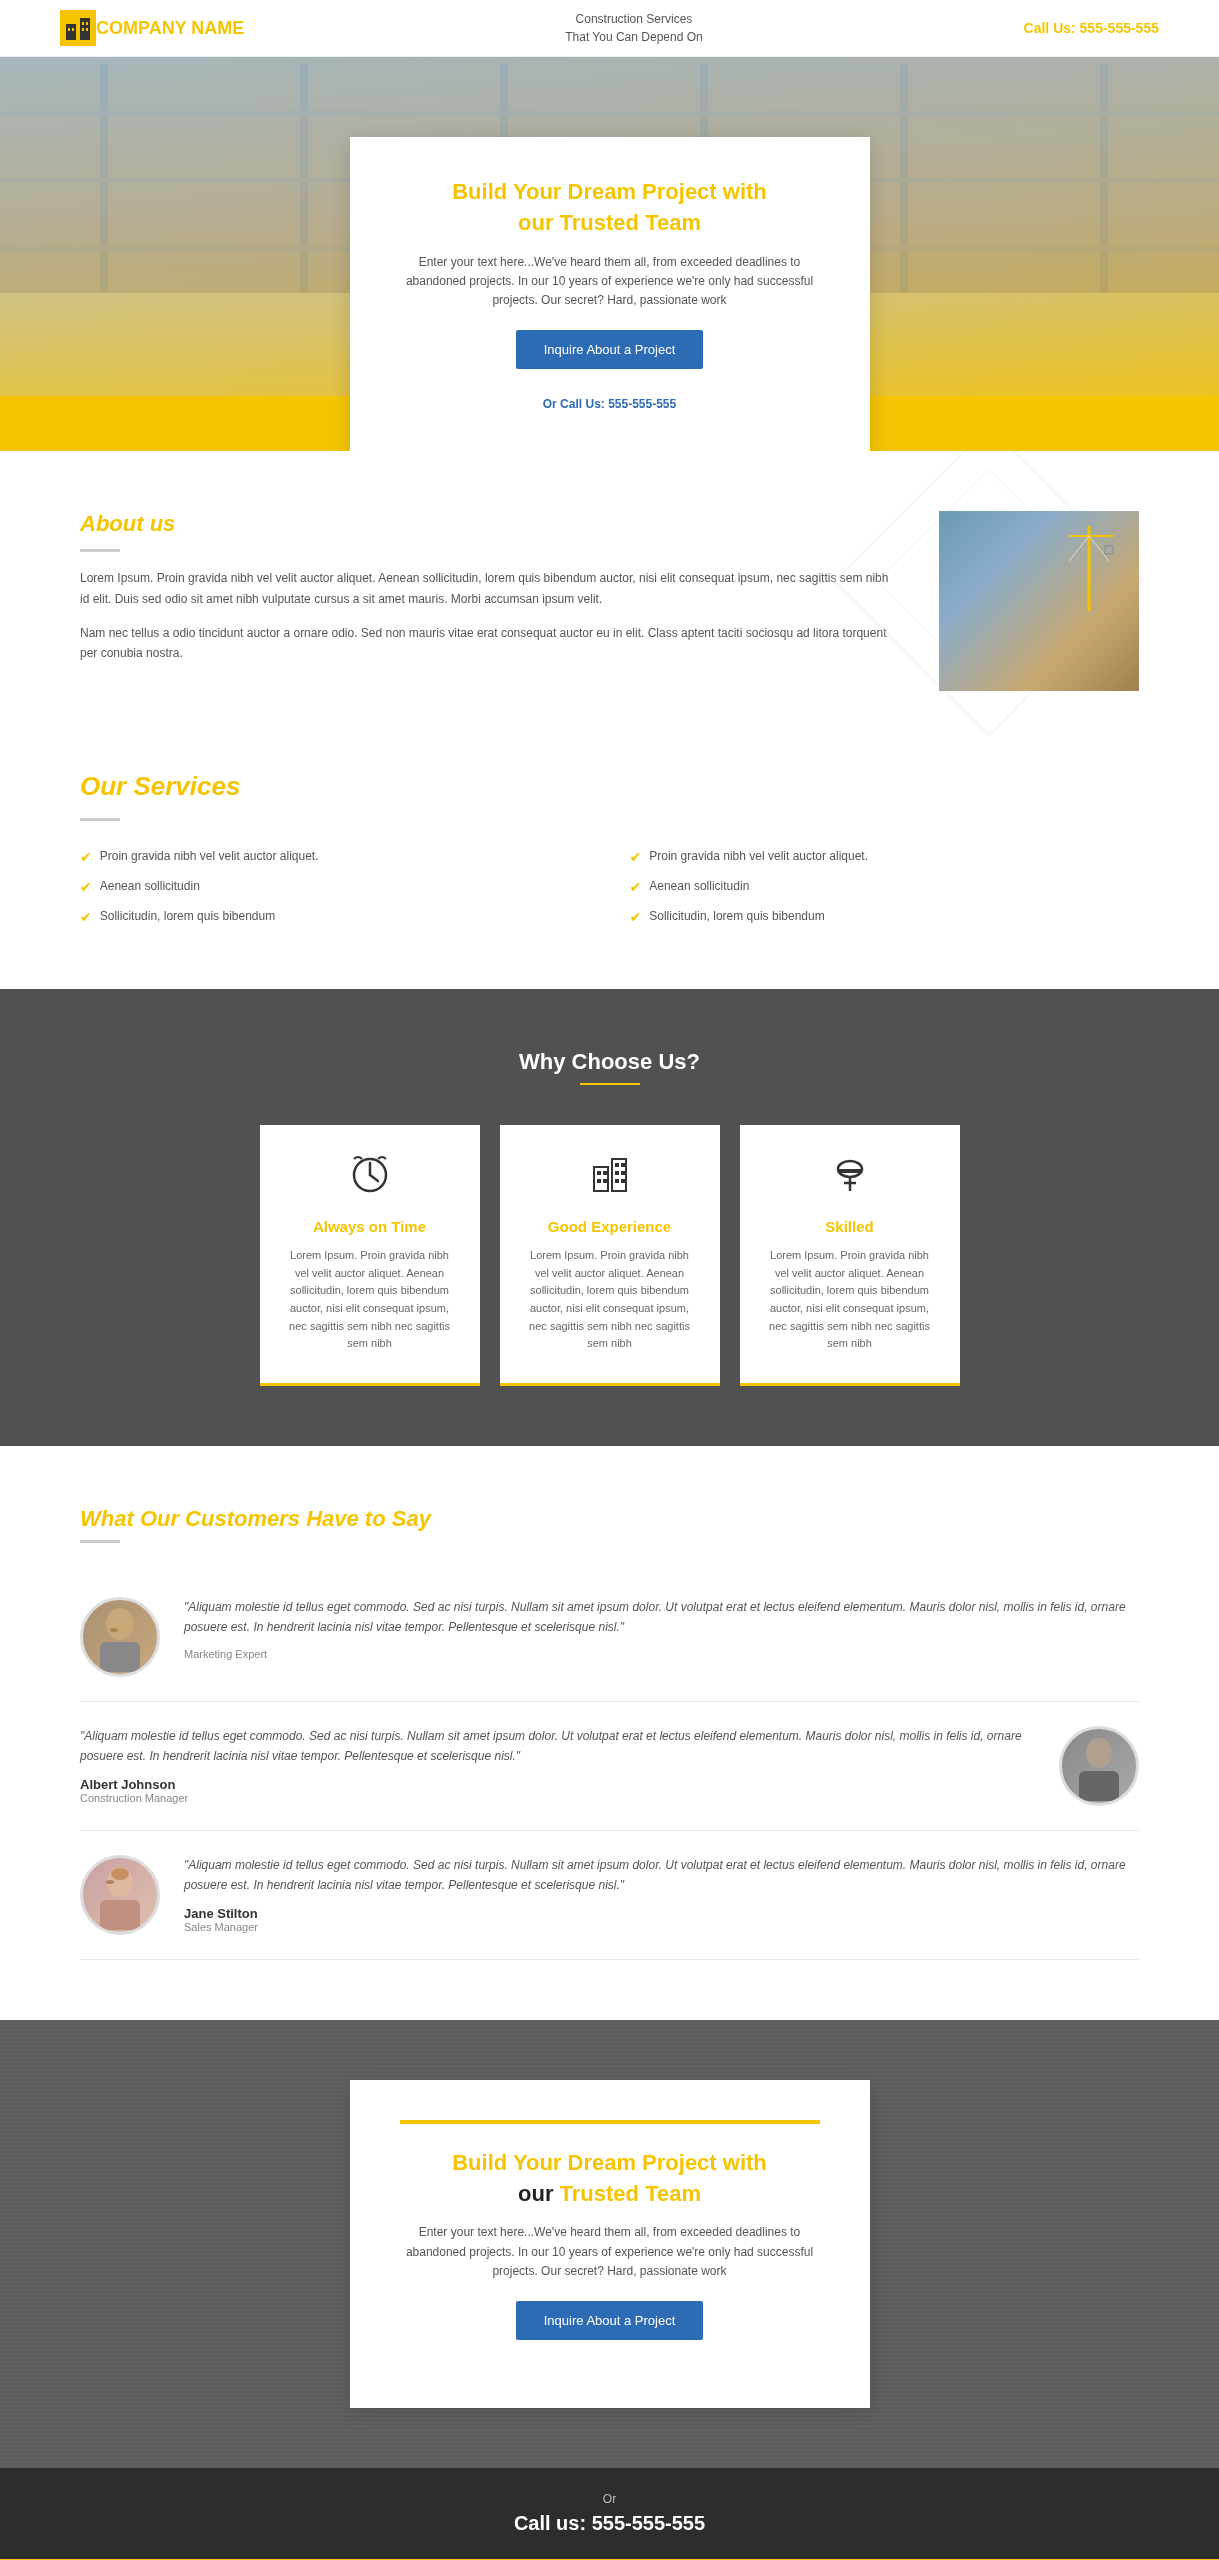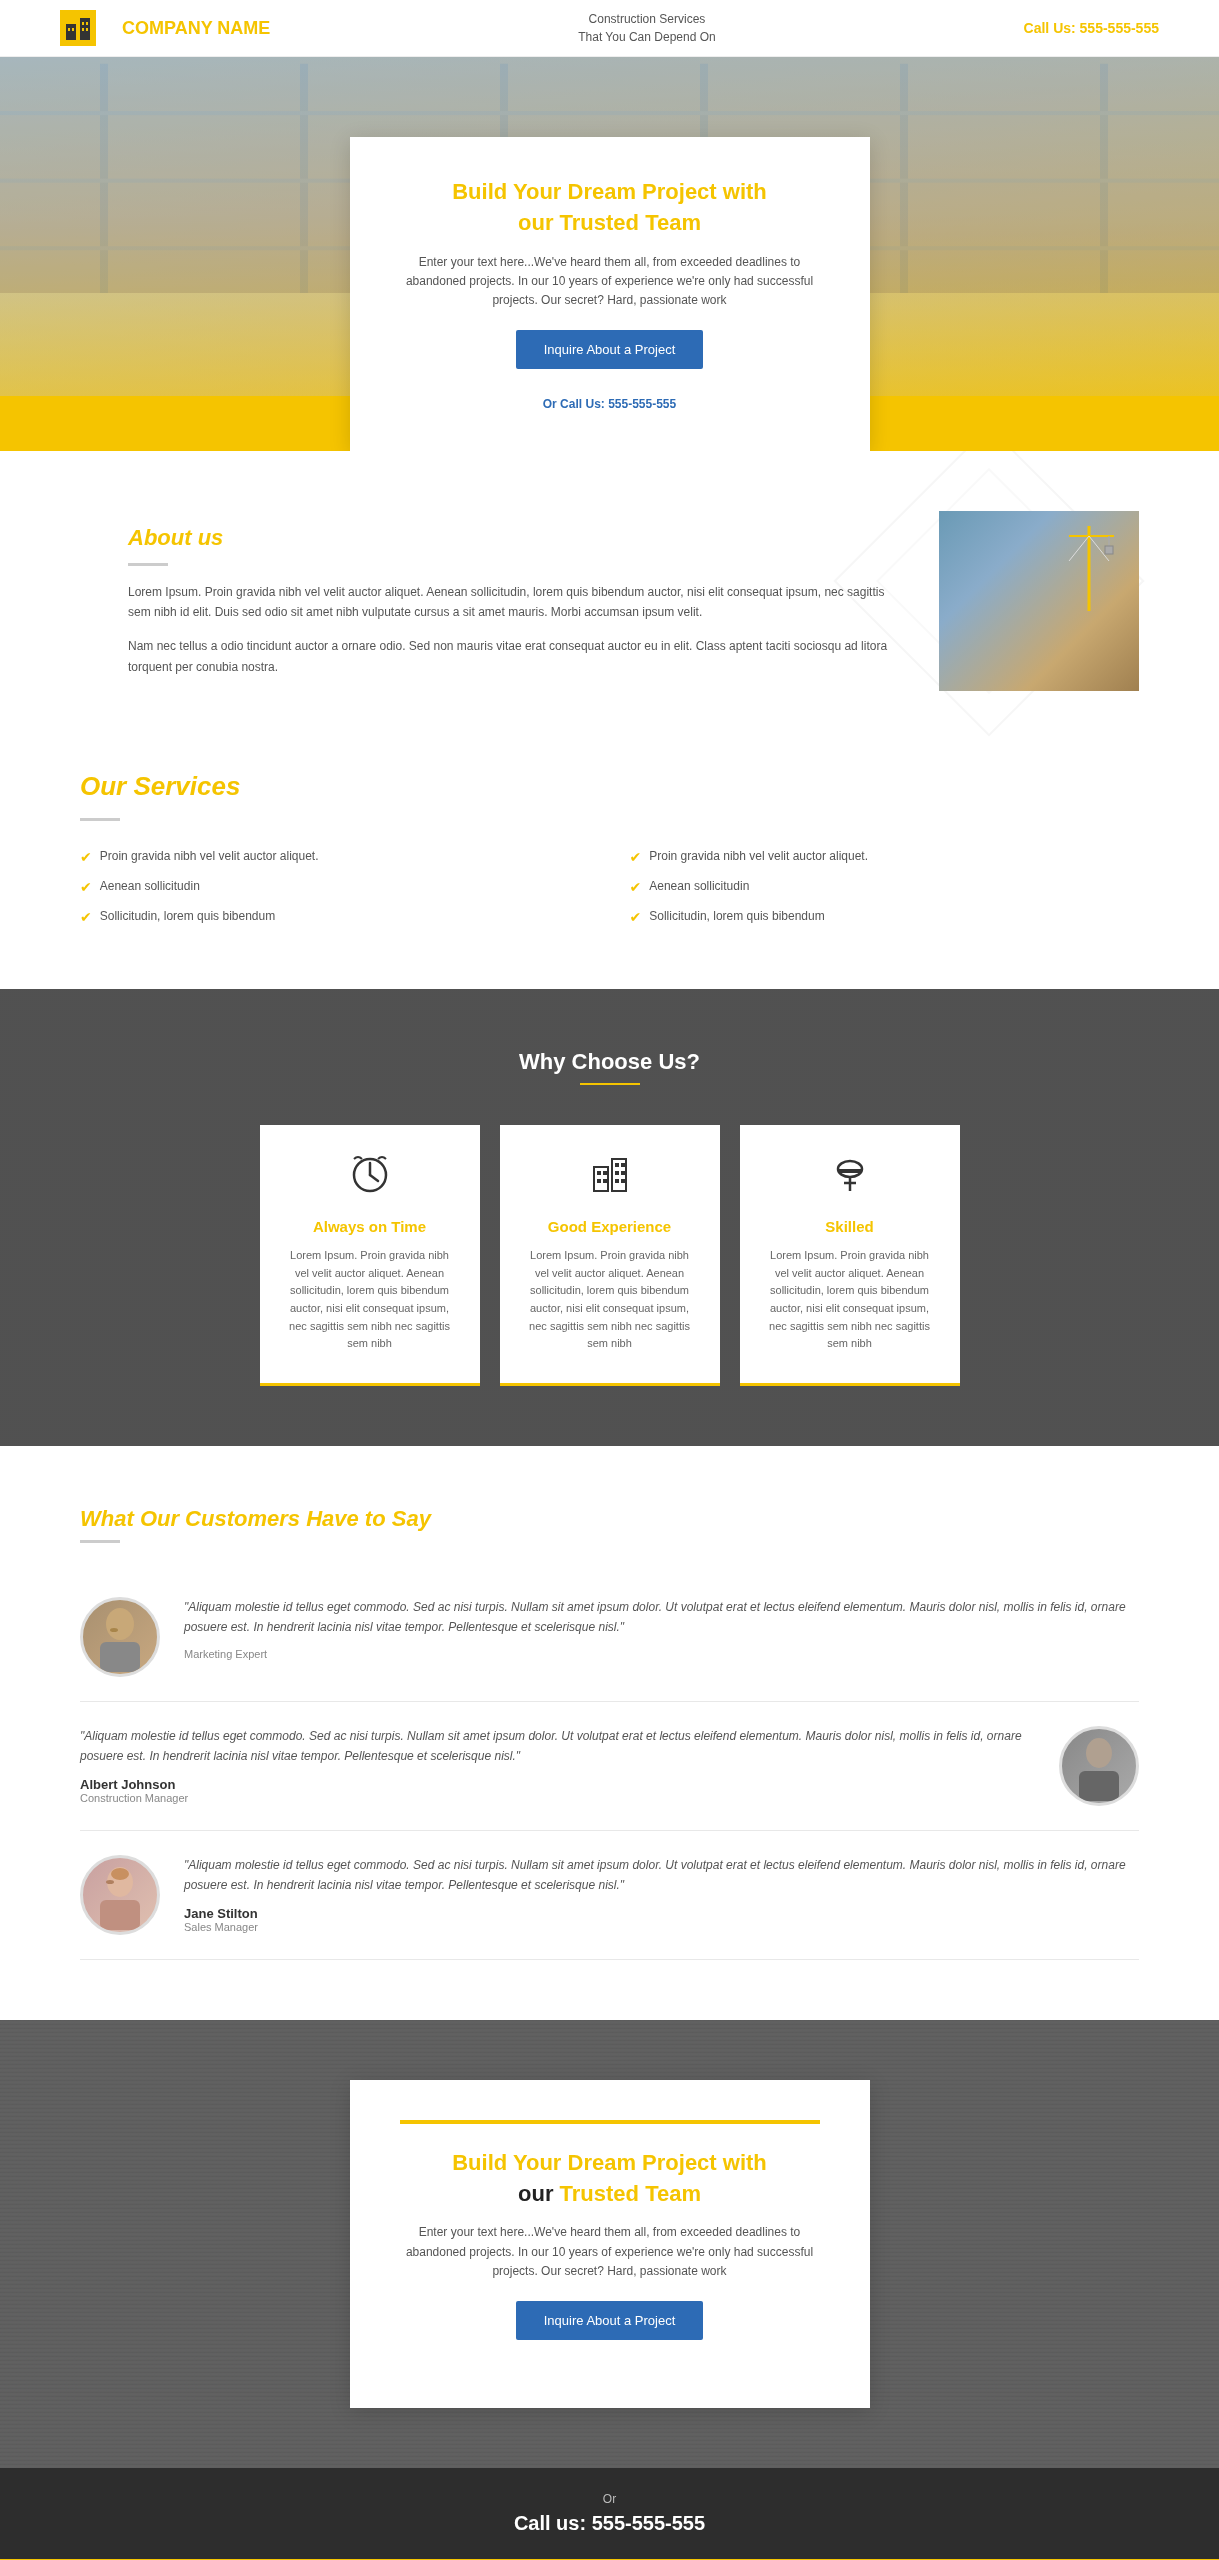--- a/index.html
+++ b/index.html
@@ -7,21 +7,21 @@
 
     
     .header {
       display: flex;
       align-items: center;
       justify-content: space-between;
       padding: 10px 60px;
       background: #fff;
       border-bottom: 1px solid #eee;
     }
-    .logo-area { display: flex; align-items: center; gap: 26px; }
+    .logo-area { display: flex; align-items: center; gap: 0; }
     .logo-icon { width: 36px; height: 36px; background: #f5c400; display: flex; align-items: center; justify-content: center; font-size: 18px; color: #333; }
     .logo-text { font-size: 18px; font-weight: bold; }
     .logo-text span { color: #f5c400; }
     .header-tagline { text-align: center; font-size: 12px; color: #555; line-height: 1.5; }
     .header-call { color: #f5c400; font-weight: bold; font-size: 14px; }
 
     
     .hero {
       position: relative;
       width: 100%;
@@ -69,24 +69,23 @@
       margin-bottom: 28px;
     }
     .hero-or-call { font-size: 12px; color: #2d6bb5; }
     .hero-or-call span { font-weight: bold; }
 
     
     .about-section {
       padding: 60px 80px;
       display: flex;
       gap: 40px;
-      align-items: flex-end;
+      align-items: flex-start;
       position: relative;
       overflow: hidden;
-      margin-left: 48px;
     }
     .about-diamond-bg {
       position: absolute;
       right: 120px; top: 20px;
       width: 220px; height: 220px;
       border: 2px solid #e0e0e0;
       transform: rotate(45deg);
       opacity: 0.3;
     }
     .about-diamond-bg2 {

